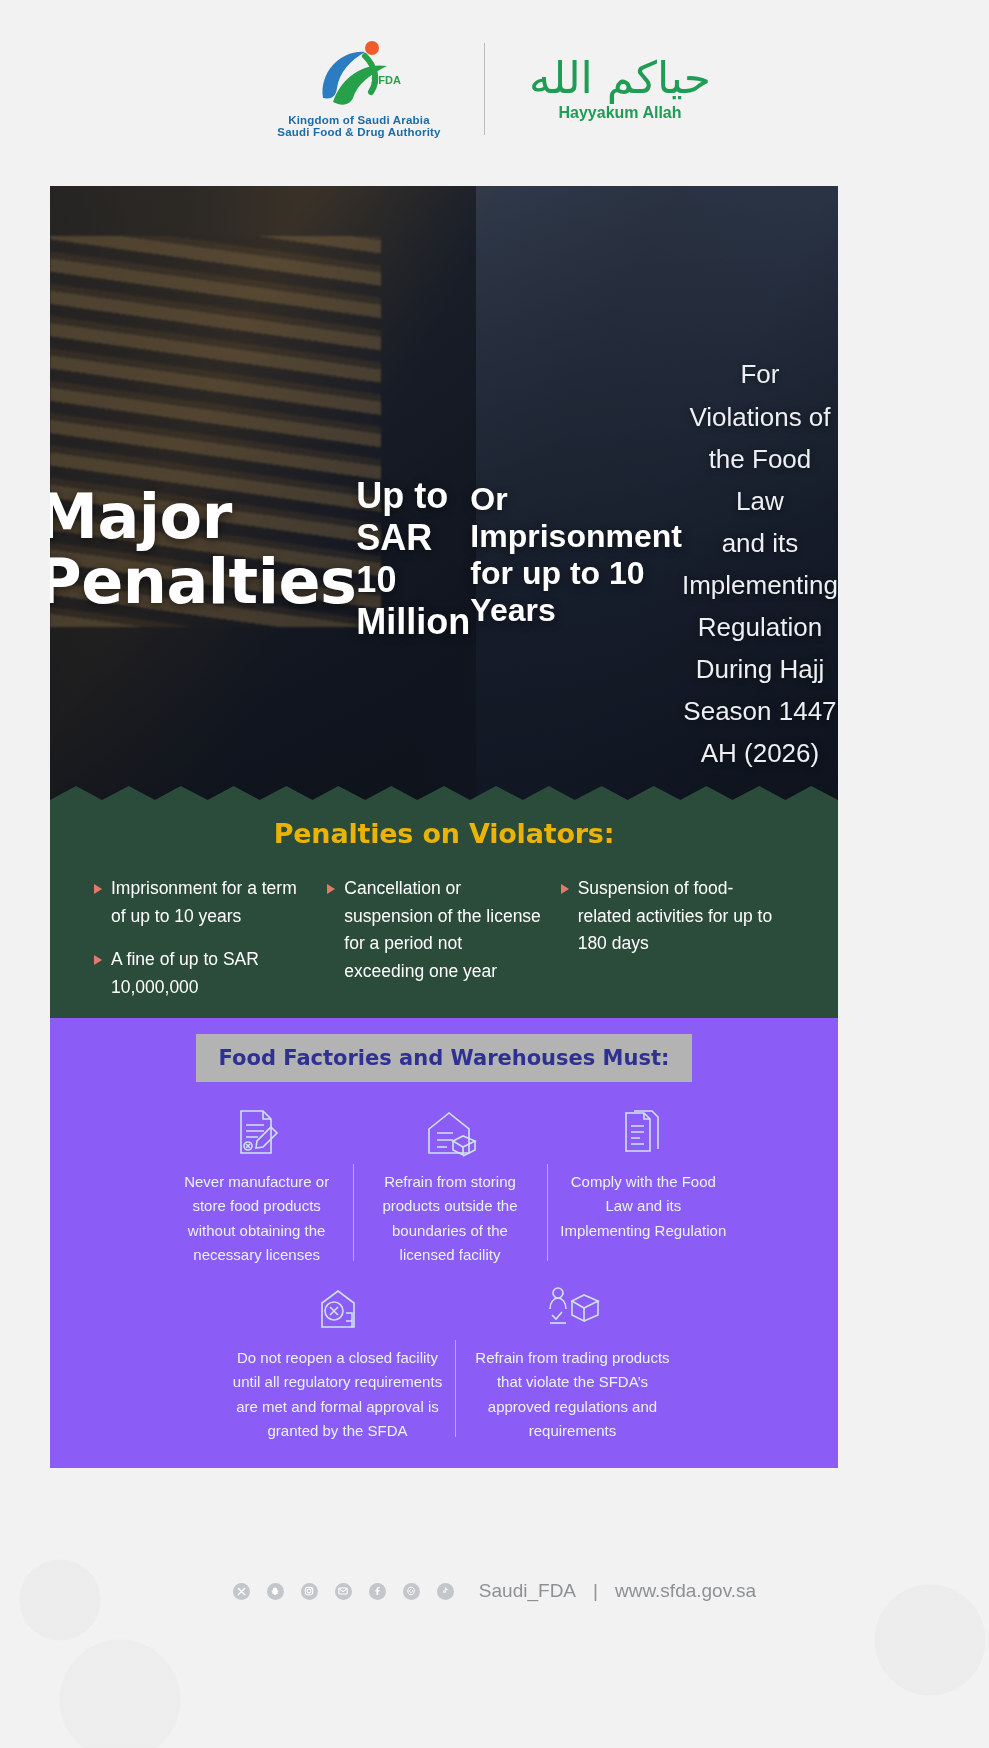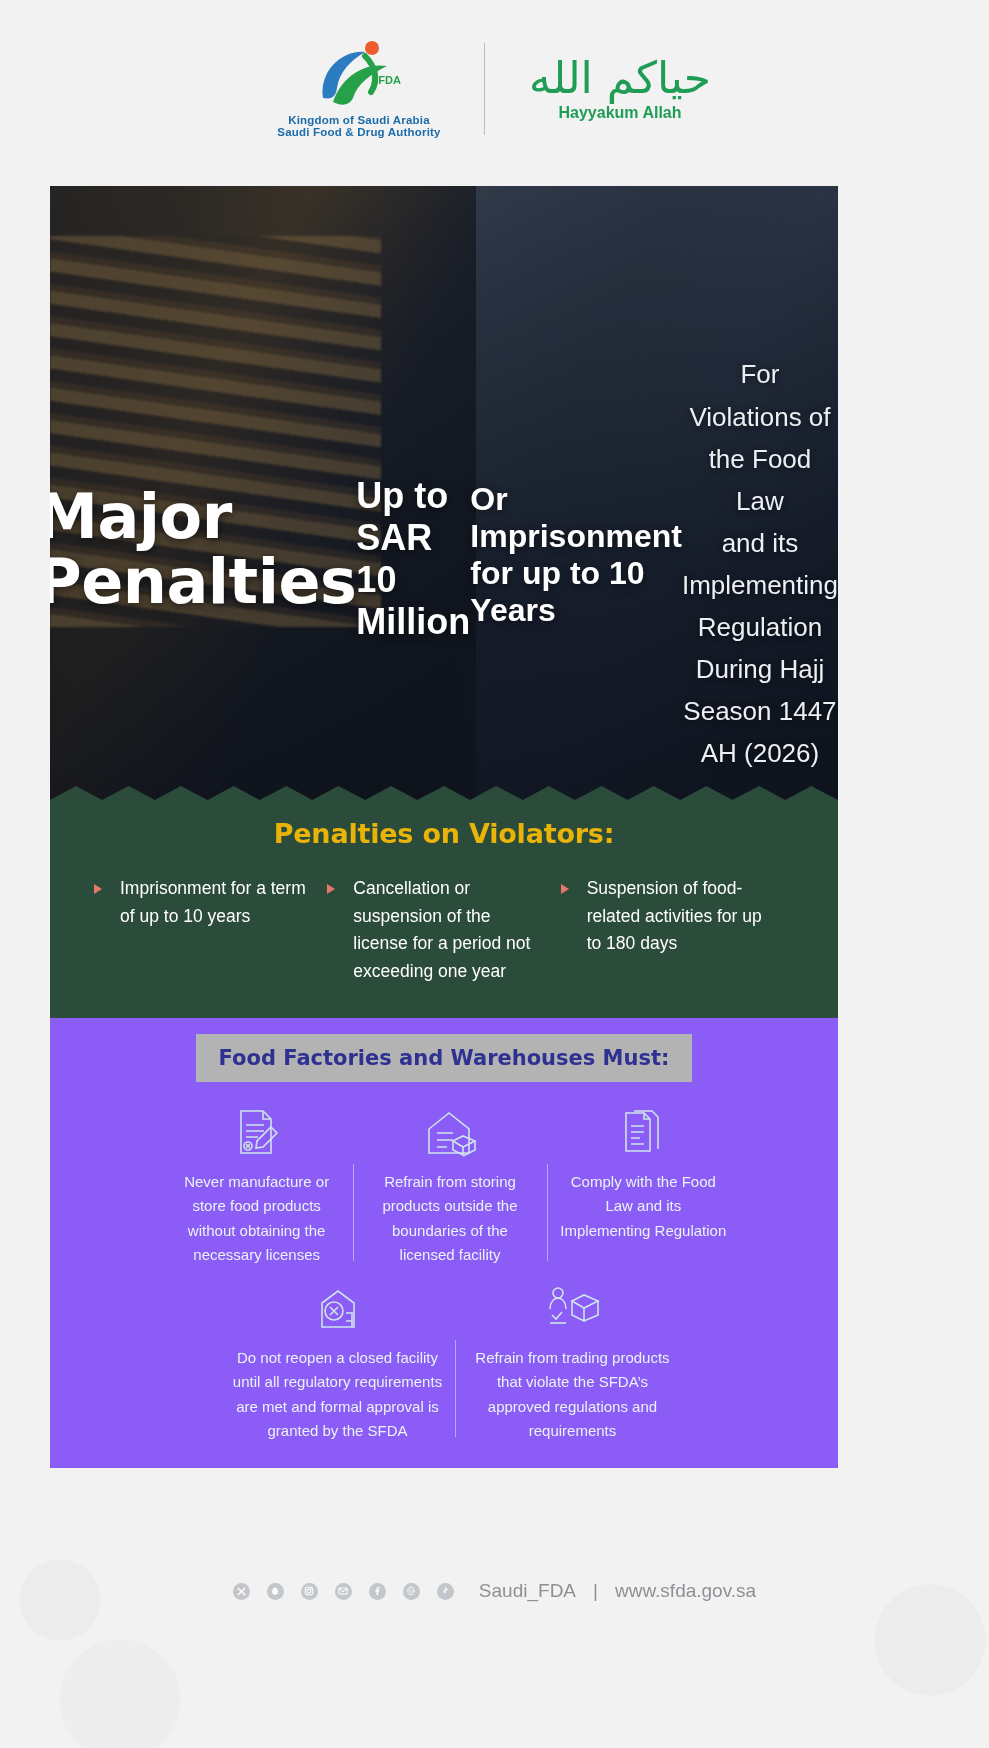--- a/index.html
+++ b/index.html
@@ -92,21 +92,21 @@
       50% 0, 53.3% 14px, 56.6% 0, 60% 14px, 63.3% 0, 66.6% 14px, 70% 0,
       73.3% 14px, 76.6% 0, 80% 14px, 83.3% 0, 86.6% 14px, 90% 0, 93.3% 14px,
       96.6% 0, 100% 14px, 100% 100%, 0 100%);
   }
   .green-title {
     text-align: center; color: #eab308; font-weight: bold; font-size: 27px;
     padding-top: 32px; font-family: "DejaVu Sans", sans-serif; letter-spacing: -.2px;
   }
   .pen-cols { display:flex; padding: 26px 44px 0 44px; gap: 0; }
   .pen-col { flex: 1; padding-right: 16px; }
-  .pen-item { display: flex; gap: 18px; margin-bottom: 16px; }
+  .pen-item { display: flex; gap: 9px; margin-bottom: 16px; }
   .tri {
     width: 0; height: 0; flex: 0 0 auto; margin-top: 9px;
     border-left: 8px solid #e4796a;
     border-top: 5.5px solid transparent;
     border-bottom: 5.5px solid transparent;
   }
   .pen-text { color: #fff; font-size: 17.5px; line-height: 1.58; font-weight: 300; }
 
   
   .blue {
@@ -185,20 +185,24 @@
   </div>
 
   <div class="green">
     <div class="green-title">Penalties on Violators:</div>
     <div class="pen-cols">
       <div class="pen-col">
         <div class="pen-item">
           <span class="tri"></span>
           <span class="pen-text">Imprisonment for a term of up to 10 years</span>
         </div>
+        <div class="pen-item">
+          <span class="tri"></span>
+          <span class="pen-text">A fine of up to SAR 10,000,000</span>
+        </div>
       </div>
       <div class="pen-col">
         <div class="pen-item">
           <span class="tri"></span>
           <span class="pen-text">Cancellation or suspension of the license for a period not exceeding one year</span>
         </div>
       </div>
       <div class="pen-col">
         <div class="pen-item">
           <span class="tri"></span>

